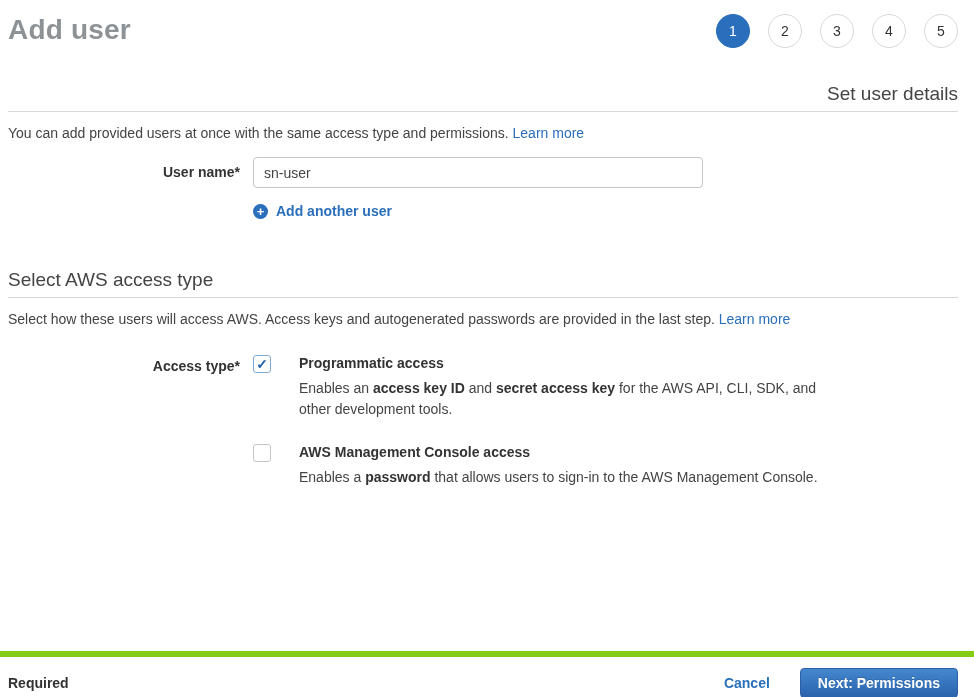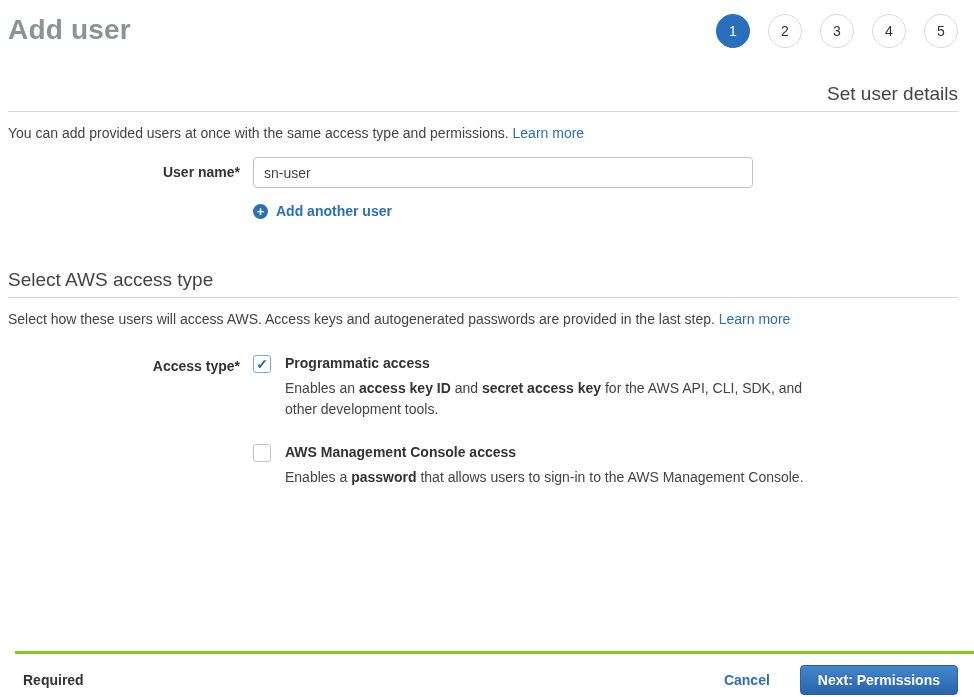--- a/index.html
+++ b/index.html
@@ -46,21 +46,21 @@
   a.link { color: #2a6fbb; text-decoration: none; cursor: pointer; }
 
   
   .form-row { display: flex; margin-top: 16px; }
   .form-label {
     width: 232px; text-align: right; font-weight: bold; font-size: 14px;
     color: #333; line-height: 31px; flex: none;
   }
   .form-label.top { line-height: 18px; padding-top: 2px; }
   .text-input {
-    margin-left: 13px; width: 500px; height: 31px;
+    margin-left: 13px; width: 450px; height: 31px;
     border: 1px solid #c5c5c5; border-radius: 4px;
     padding: 0 10px; font-size: 14px; color: #444;
     font-family: "Liberation Sans", sans-serif;
     outline: none; background: #fff;
   }
   .add-another {
     margin-top: 15px; padding-left: 245px;
     display: flex; align-items: center;
   }
   .add-circle {
@@ -83,33 +83,33 @@
   .checkbox {
     width: 18px; height: 18px; border-radius: 3px;
     border: 1px solid #c5c5c5; background: #fff; flex: none;
     margin-top: 0px; cursor: pointer;
     display: flex; align-items: center; justify-content: center;
   }
   .checkbox.checked { border-color: #7ea8d8; }
   .checkbox .check {
     color: #2660a8; font-size: 14px; font-weight: bold; line-height: 1;
   }
-  .option-body { margin-left: 14px; max-width: 522px; }
+  .option-body { margin-left: 28px; max-width: 522px; }
   .option-title {
     font-size: 14px; font-weight: bold; color: #333; line-height: 17px;
   }
   .option-desc {
     margin-top: 6px; font-size: 14px; color: #444; line-height: 21px;
   }
   .option-desc b { color: #333; }
 
   
   .footer {
-    position: absolute; left: 15px; right: 0; top: 651px;
-    border-top: 3px solid #84cc16;
+    position: absolute; left: 0; right: 0; top: 651px;
+    border-top: 6px solid #84cc16;
     padding: 11px 16px 0 8px;
     display: flex; justify-content: space-between; align-items: center;
   }
   .required-note { font-size: 14px; font-weight: bold; color: #333; }
   .footer-actions { display: flex; align-items: center; }
   .cancel-link {
     font-size: 14px; font-weight: bold; color: #2a6fbb;
     margin-right: 30px; cursor: pointer; text-decoration: none;
   }
   .primary-button {

